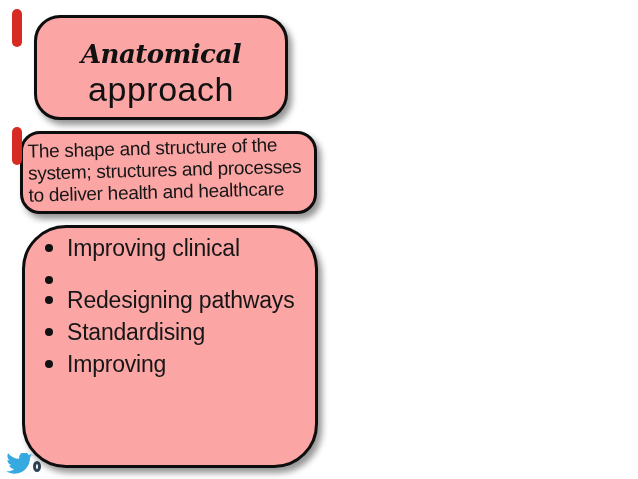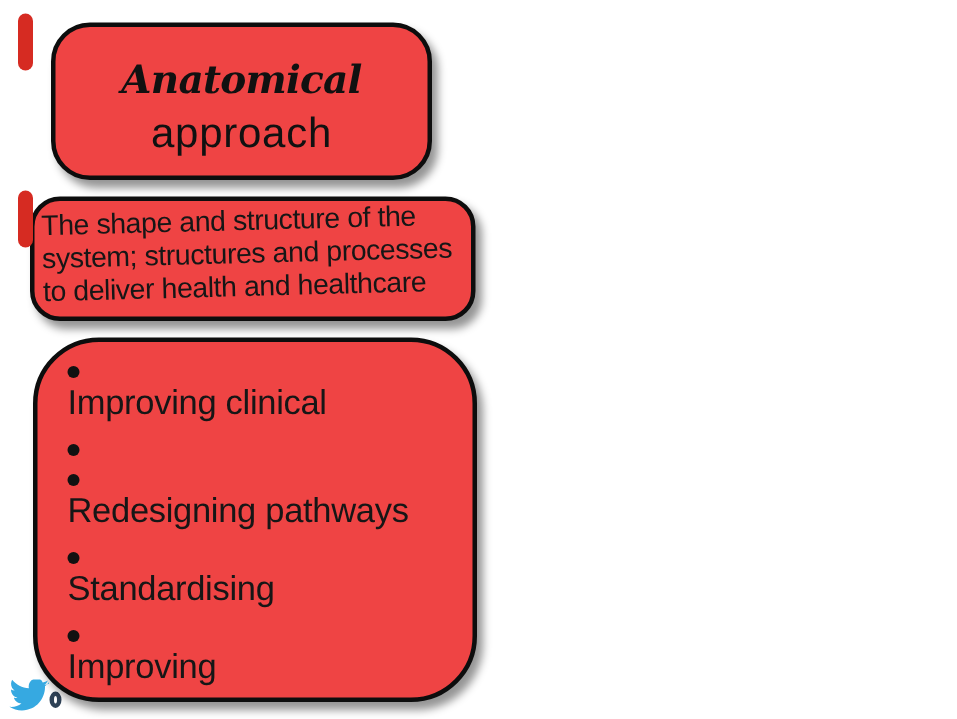--- a/index.html
+++ b/index.html
@@ -10,21 +10,21 @@
   body {
     width: 638px;
     height: 479px;
     position: relative;
     overflow: hidden;
     font-family: "Liberation Sans", sans-serif;
     color: #161616;
   }
   .box {
     position: absolute;
-    background: #ef4444;
+    background: #fca5a5;
     border: 3px solid #0d0d0d;
     box-shadow: 4px 5px 6px rgba(0,0,0,0.42);
     box-sizing: border-box;
     z-index: 1;
   }
   
   #title-box {
     left: 34px; top: 15px;
     width: 254px; height: 105px;
     border-radius: 26px;
@@ -34,21 +34,21 @@
   .title-script {
     font-family: "DejaVu Serif", serif;
     font-style: italic;
     font-weight: 700;
     font-size: 26px;
     line-height: 32px;
     letter-spacing: -0.5px;
     color: #111111;
   }
   .title-sub {
-    font-size: 28px;
+    font-size: 34px;
     line-height: 38px;
     letter-spacing: 0.5px;
     color: #111111;
   }
   
   #desc-box {
     left: 20px; top: 131px;
     width: 297px; height: 83px;
     border-radius: 20px;
   }
@@ -65,21 +65,21 @@
   #bullet-box {
     left: 22px; top: 225px;
     width: 296px; height: 243px;
     border-radius: 44px;
   }
   #bullet-box ul {
     list-style: none;
     margin: 4px 0 0 0;
     padding: 0 6px 0 20px;
   }
-  #bullet-box li { display: flex; flex-direction: column; }
+  #bullet-box li { display: flex; }
   .dot {
     flex: none;
     width: 8px; height: 8px;
     border-radius: 50%;
     background: #111111;
     margin: 12px 14px 0 0;
   }
   .li-text {
     font-size: 23px;
     line-height: 32px;

